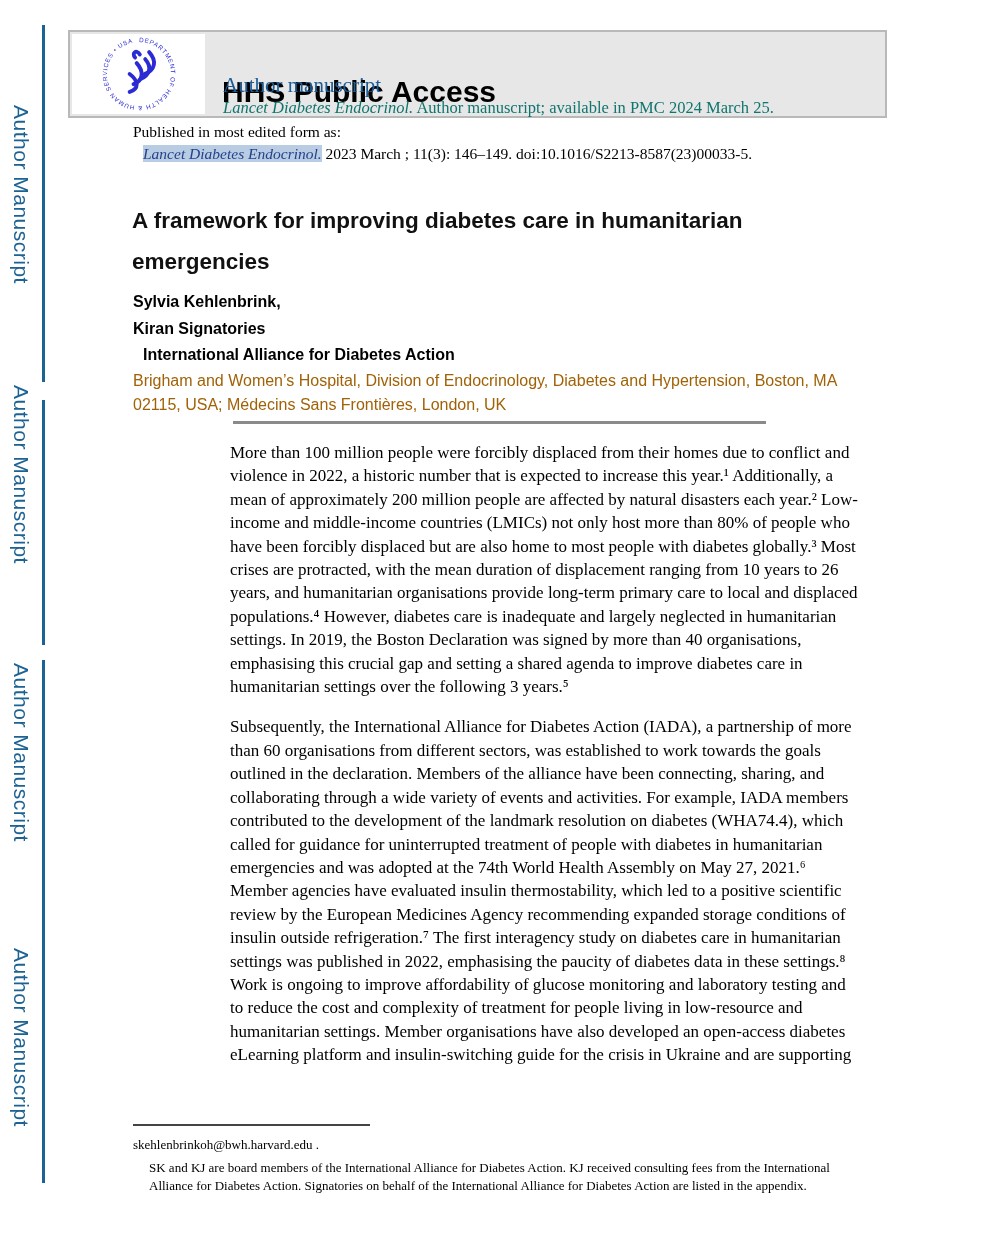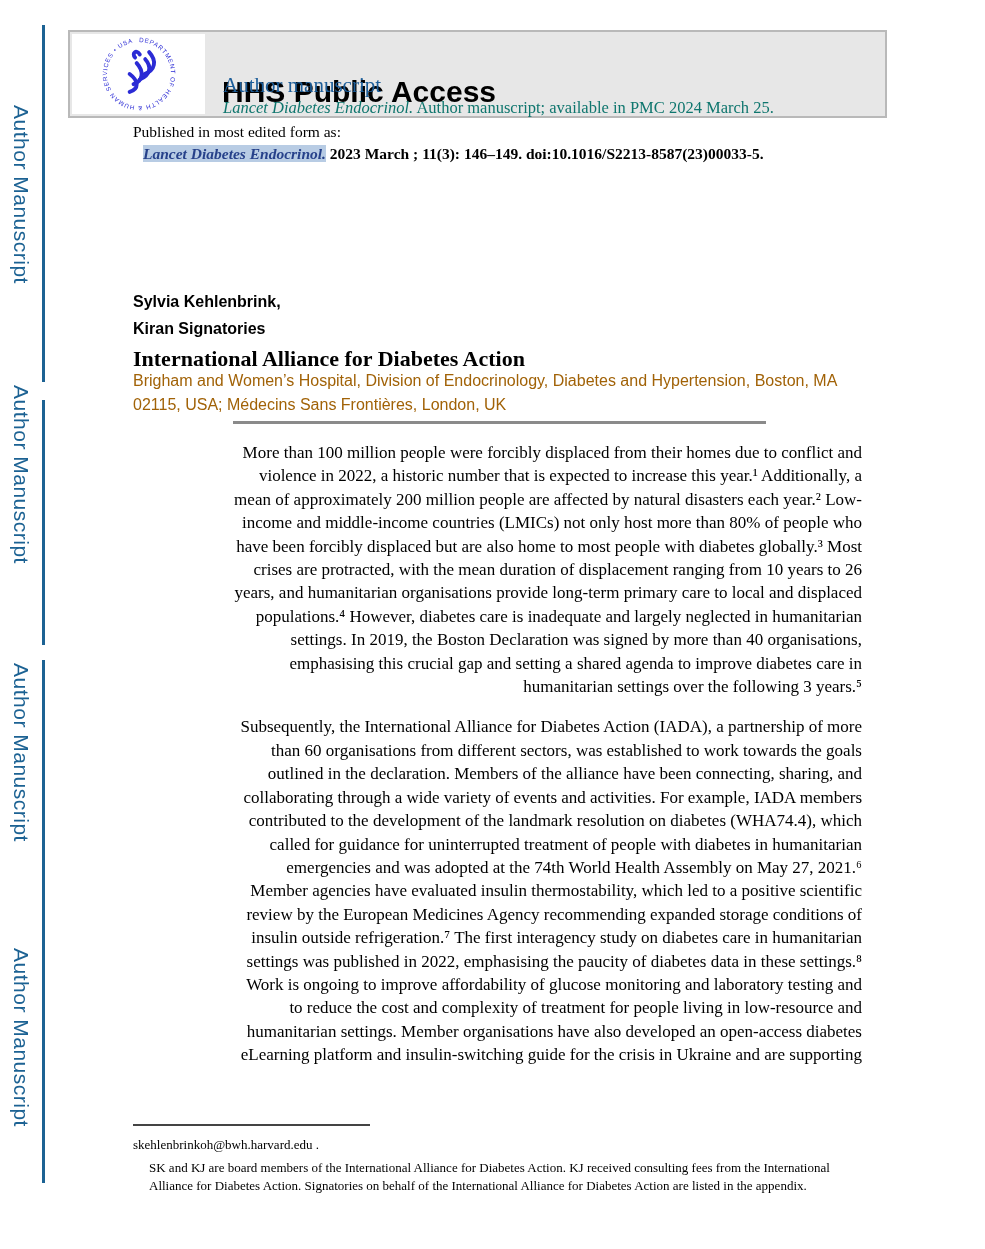--- a/index.html
+++ b/index.html
@@ -49,47 +49,47 @@
     font-size: 21px; color: #1c5d99;
   }
   .header-journal {
     position: absolute; left: 153px; top: 66px;
     font-size: 16.5px; color: #0f766e;
   }
   .header-journal .it { font-style: italic; }
 
   
   .pub-line { position: absolute; left: 133px; top: 123px; font-size: 15.5px; }
-  .cite-line { position: absolute; left: 143px; top: 145px; font-size: 15.5px; font-weight: bold; }
+  .cite-line { position: absolute; left: 143px; top: 145px; font-size: 15.5px; }
   .cite-journal { font-style: italic; background: #b8cce4; color: #26418a; }
 
   
   .art-title {
     position: absolute; left: 132px; top: 200px; width: 680px;
     font-family: "Liberation Sans", sans-serif;
     font-weight: bold; font-size: 22.5px; line-height: 41px; color: #111;
   }
   .author { position: absolute; left: 133px; font-family: "Liberation Sans", sans-serif; font-weight: bold; font-size: 16px; }
   .author-1 { top: 293px; text-align: right; }
   .author-2 { top: 320px; }
-  .group    { position: absolute; left: 133px; top: 346px; font-family: Liberation Serif, serif; font-weight: bold; font-size: 22px; }
+  .group    { position: absolute; left: 143px; top: 346px; font-family: Liberation Sans, sans-serif; font-weight: bold; font-size: 16px; }
   .affil {
     position: absolute; left: 133px; top: 369px; width: 715px;
     font-family: "Liberation Sans", sans-serif; font-size: 16px; line-height: 24px; color:#a16207;
   }
   .divider {
     position: absolute; left: 233px; top: 421px;
     width: 533px; height: 3px; background: #8a8a8a;
   }
 
   
   .body-col { position: absolute; left: 230px; top: 441px; width: 632px; }
   .body-para {
     font-size: 17px; line-height: 23.4px; color: #000;
-    margin-bottom: 17px; text-align: right;
+    margin-bottom: 17px; text-align: left;
   }
 
   
   .foot-rule { position: absolute; left: 133px; top: 1124px; width: 237px; height: 2px; background: #444; }
   .foot-email { position: absolute; left: 133px; top: 1137px; font-size: 13px; }
   .foot-disclosure {
     position: absolute; left: 149px; top: 1159px; width: 722px;
     font-size: 13px; line-height: 17.5px;
   }
 </style>
@@ -126,20 +126,21 @@
       </svg>
     </div>
     <div class="header-title">HHS Public Access</div>
     <div class="header-sub">Author manuscript</div>
     <div class="header-journal"><span class="it">Lancet Diabetes Endocrinol.</span><span> Author manuscript; available in PMC 2024 March 25.</span></div>
   </div>
 
   <div class="pub-line">Published in most edited form as:</div>
   <div class="cite-line"><span class="cite-journal">Lancet Diabetes Endocrinol.</span><span> 2023 March ; 11(3): 146–149. doi:10.1016/S2213-8587(23)00033-5.</span></div>
 
+  <h1 class="art-title">A framework for improving diabetes care in humanitarian emergencies</h1>
   <div class="author author-1">Sylvia Kehlenbrink,</div>
   <div class="author author-2">Kiran Signatories</div>
   <div class="group">International Alliance for Diabetes Action</div>
   <div class="affil">Brigham and Women’s Hospital, Division of Endocrinology, Diabetes and Hypertension, Boston, MA 02115, USA; Médecins Sans Frontières, London, UK</div>
   <div class="divider"></div>
 
   <div class="body-col">
     <p class="body-para">More than 100 million people were forcibly displaced from their homes due to conflict and violence in 2022, a historic number that is expected to increase this year.¹ Additionally, a mean of approximately 200 million people are affected by natural disasters each year.² Low-income and middle-income countries (LMICs) not only host more than 80% of people who have been forcibly displaced but are also home to most people with diabetes globally.³ Most crises are protracted, with the mean duration of displacement ranging from 10 years to 26 years, and humanitarian organisations provide long-term primary care to local and displaced populations.⁴ However, diabetes care is inadequate and largely neglected in humanitarian settings. In 2019, the Boston Declaration was signed by more than 40 organisations, emphasising this crucial gap and setting a shared agenda to improve diabetes care in humanitarian settings over the following 3 years.⁵</p>
     <p class="body-para">Subsequently, the International Alliance for Diabetes Action (IADA), a partnership of more than 60 organisations from different sectors, was established to work towards the goals outlined in the declaration. Members of the alliance have been connecting, sharing, and collaborating through a wide variety of events and activities. For example, IADA members contributed to the development of the landmark resolution on diabetes (WHA74.4), which called for guidance for uninterrupted treatment of people with diabetes in humanitarian emergencies and was adopted at the 74th World Health Assembly on May 27, 2021.⁶ Member agencies have evaluated insulin thermostability, which led to a positive scientific review by the European Medicines Agency recommending expanded storage conditions of insulin outside refrigeration.⁷ The first interagency study on diabetes care in humanitarian settings was published in 2022, emphasising the paucity of diabetes data in these settings.⁸ Work is ongoing to improve affordability of glucose monitoring and laboratory testing and to reduce the cost and complexity of treatment for people living in low-resource and humanitarian settings. Member organisations have also developed an open-access diabetes eLearning platform and insulin-switching guide for the crisis in Ukraine and are supporting</p>
   </div>

